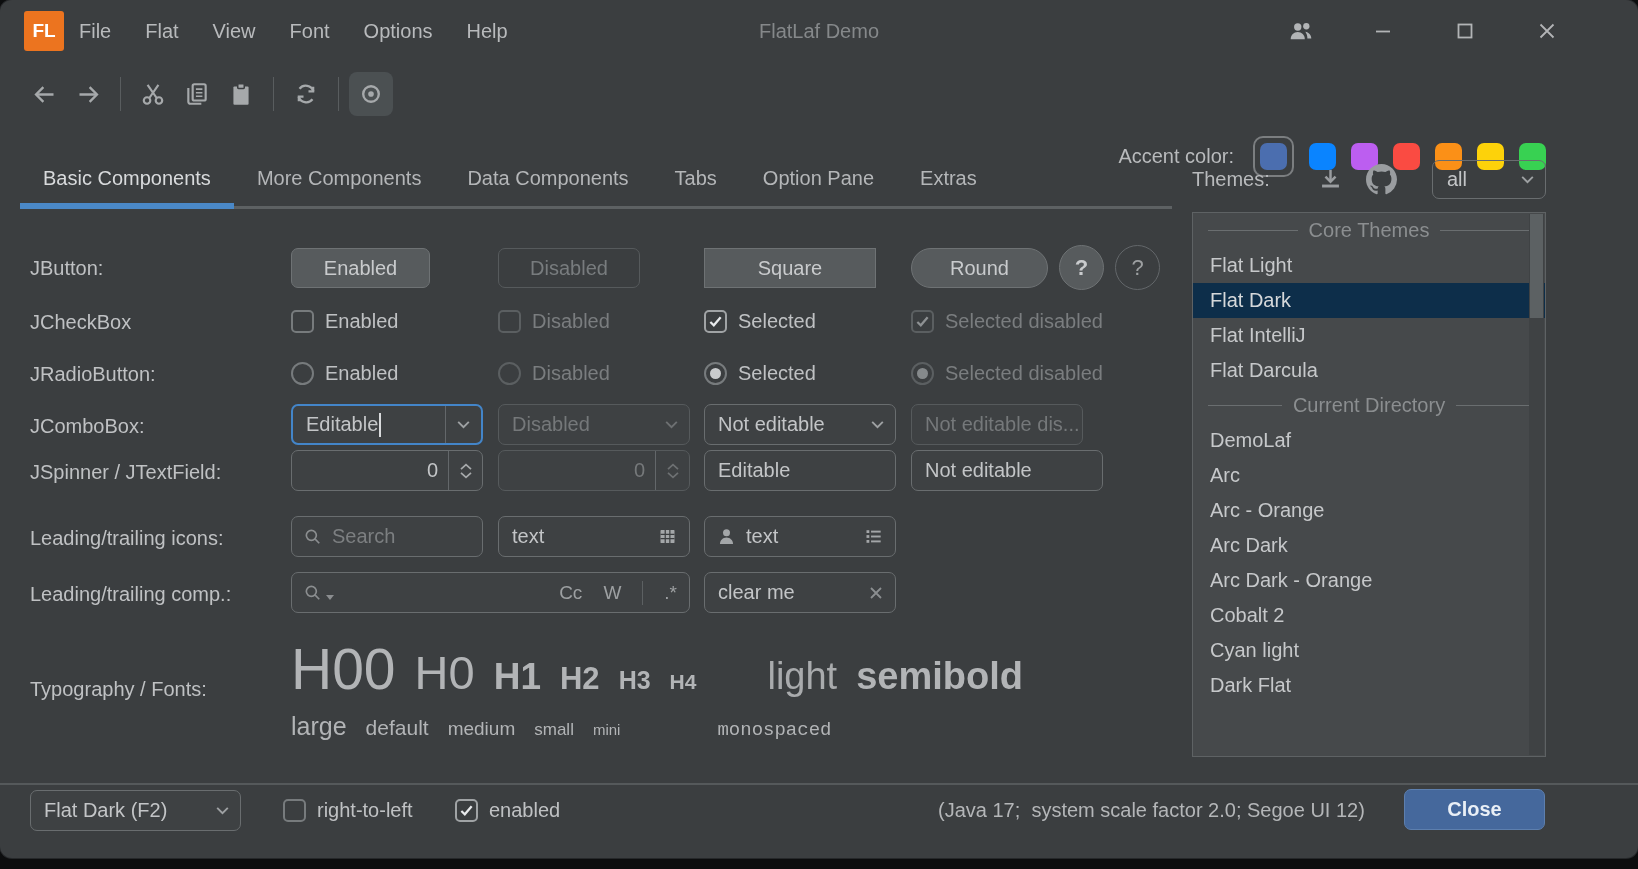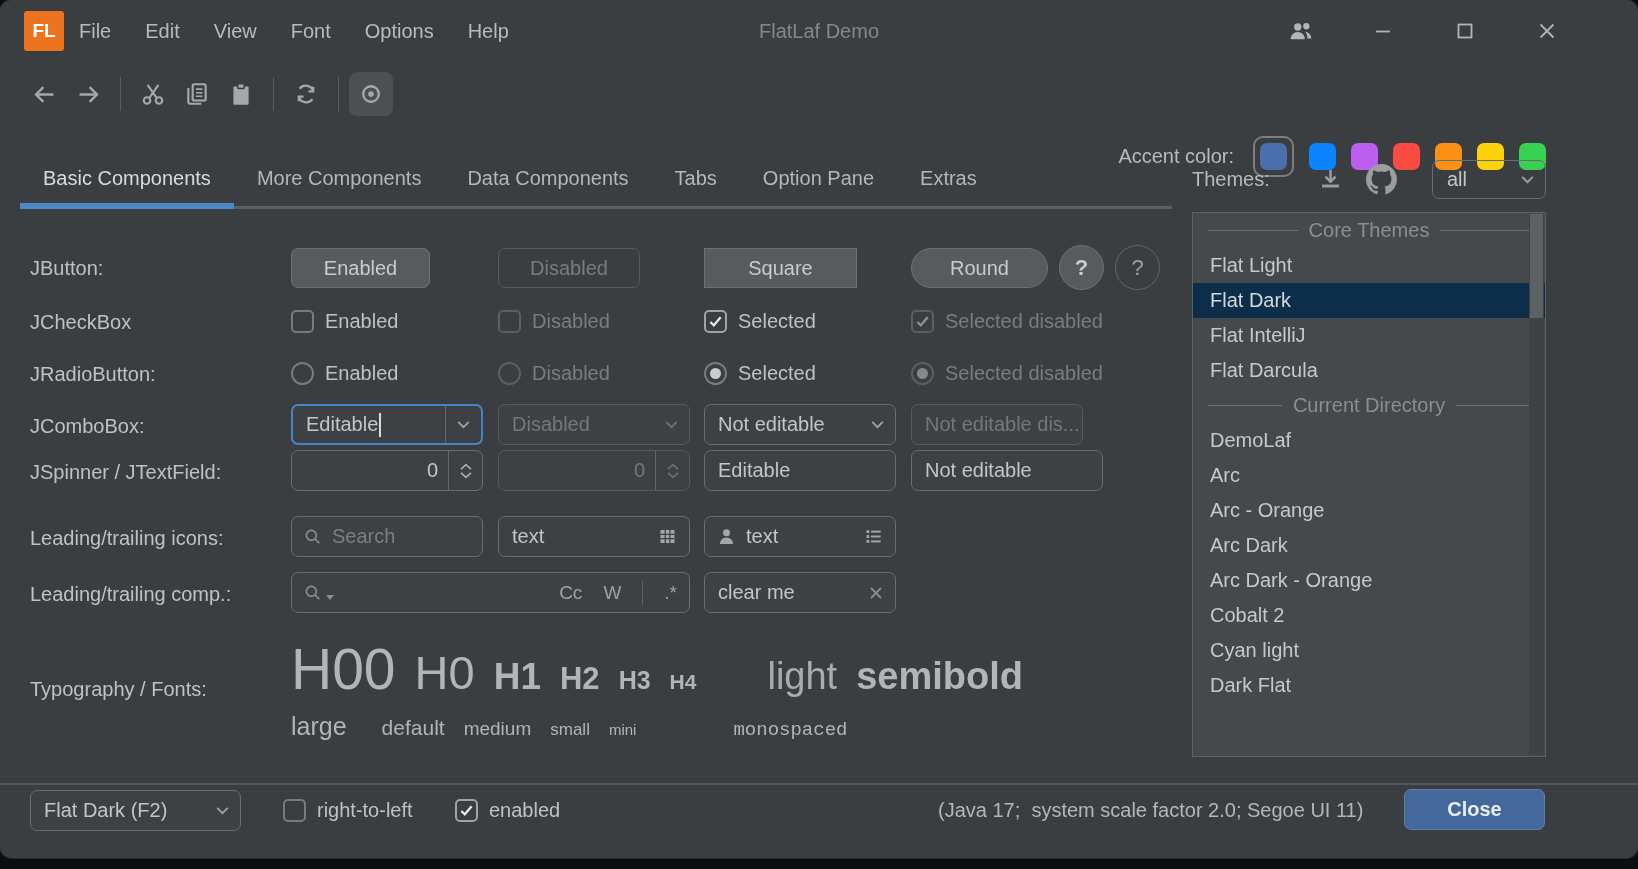--- a/index.html
+++ b/index.html
@@ -69,21 +69,21 @@
   .placeholder { color:#7c7f81; }
   .lead-icon { margin-left:11px; margin-right:9px; color:#8b8e90; display:flex; align-items:center; flex:none; }
   .trail-icon { margin-left:auto; margin-right:11px; color:#a3a6a8; display:flex; align-items:center; flex:none; }
   .mini-tri { width:0; height:0; border-left:4px solid transparent; border-right:4px solid transparent; border-top:5px solid #8b8e90; margin-left:3px; margin-top:10px; }
   .comp-trail { margin-left:auto; display:flex; align-items:center; gap:21px; padding-right:12px; color:#9da0a2; font-size:19px; flex:none; }
   .comp-div { width:1px; height:24px; background:#5c6062; }
   .typo-line { position:absolute; display:flex; align-items:baseline; gap:19px; color:#b2b4b6; white-space:nowrap; }
   .t-h00{font-size:57px;} .t-h0{font-size:47px;} .t-h1{font-size:37px;font-weight:bold;}
   .t-h2{font-size:31px;font-weight:bold;} .t-h3{font-size:25px;font-weight:bold;} .t-h4{font-size:21px;font-weight:bold;}
   .t-light{font-size:38px;color:#a9abad;margin-left:52px;} .t-semibold{font-size:38px;font-weight:bold;}
-  .t-large{font-size:25px;} .t-default{font-size:21px;margin-left:16px;} .t-medium{font-size:19px;} .t-small{font-size:17px;} .t-mini{font-size:15px;}
+  .t-large{font-size:25px;} .t-default{font-size:21px;} .t-medium{font-size:19px;} .t-small{font-size:17px;} .t-mini{font-size:15px;}
   .t-mono{font-family:"Liberation Mono","DejaVu Sans Mono",monospace;font-size:19px;margin-left:78px;}
   
   .themes-list { position:absolute; left:1192px; top:212px; width:354px; height:545px; background:#46494b; border:1px solid #5e6264; overflow:hidden; }
   .theme-row { height:35px; display:flex; align-items:center; padding-left:17px; font-size:20px; color:#c6c8ca; white-space:nowrap; }
   .theme-row.selected { background:#0d2e4a; color:#d5d8da; }
   .theme-header { height:35px; display:flex; align-items:center; gap:11px; padding:0 15px; font-size:20px; color:#8b8e90; }
   .theme-header::before, .theme-header::after { content:""; height:1px; background:#6a6e70; flex:1; }
   .themes-scroll { position:absolute; right:1px; top:1px; bottom:1px; width:15px; background:#3f4244; }
   .themes-thumb { position:absolute; left:1px; right:1px; top:0; height:104px; background:#5c6163; }
   
@@ -96,21 +96,21 @@
 </head>
 <body>
 
 <div id="window">
 
   <div class="titlebar">
     <div class="win-title">FlatLaf Demo</div>
     <div class="logo">FL</div>
     <nav class="menubar">
       <span class="menu-item">File</span>
-      <span class="menu-item">Edit</span>
+      <span class="menu-item">Flat</span>
       <span class="menu-item">View</span>
       <span class="menu-item">Font</span>
       <span class="menu-item">Options</span>
       <span class="menu-item">Help</span>
     </nav>
     <div class="tb-controls">
       <span class="win-btn">
         <svg viewBox="0 0 24 24" width="26" height="26" fill="currentColor">
             <circle cx="9" cy="8.3" r="3.4"></circle>
             <path d="M2.5 19.5c0-3.6 2.9-6.5 6.5-6.5s6.5 2.9 6.5 6.5z"></path>
@@ -229,21 +229,21 @@
         <svg viewBox="0 0 16 16" width="17" height="17">
             <path d="M3 5.5 8 10.5 13 5.5" fill="none" stroke="currentColor" stroke-width="1.8"></path>
           </svg>
       </span>
     </span>
   </div>
 
   <span class="row-label" style="top:257px;">JButton:</span>
   <span class="btn" style="left:291px;top:248px;width:139px;">Enabled</span>
   <span class="btn disabled" style="left:498px;top:248px;width:142px;">Disabled</span>
-  <span class="btn square" style="left:704px;top:248px;width:153px;">Square</span>
+  <span class="btn square" style="left:704px;top:248px;width:172px;">Square</span>
   <span class="btn round" style="left:911px;top:248px;width:137px;">Round</span>
   <span class="btn help" style="left:1059px;top:245px;">?</span>
   <span class="btn help outline" style="left:1115px;top:245px;">?</span>
 
   <span class="row-label" style="top:311px;">JCheckBox</span>
   <span class="check-item" style="left:291px;top:304px;">
     <span class="cb">
         <svg viewBox="0 0 16 16" width="15" height="15">
           <path d="M2.5 8.5 6.2 12 13.5 3.5" fill="none" stroke="currentColor" stroke-width="2.4"></path>
         </svg>
@@ -480,16 +480,16 @@
     <span>right-to-left</span>
   </span>
   <span class="status-check check-item checked" style="left:455px;">
     <span class="cb">
         <svg viewBox="0 0 16 16" width="15" height="15">
           <path d="M2.5 8.5 6.2 12 13.5 3.5" fill="none" stroke="currentColor" stroke-width="2.4"></path>
         </svg>
       </span>
     <span>enabled</span>
   </span>
-  <span class="status-info">(Java 17;  system scale factor 2.0; Segoe UI 11)</span>
+  <span class="status-info">(Java 17;  system scale factor 2.0; Segoe UI 12)</span>
   <span class="close-btn">Close</span>
 
 </div>
 
 </body></html>

